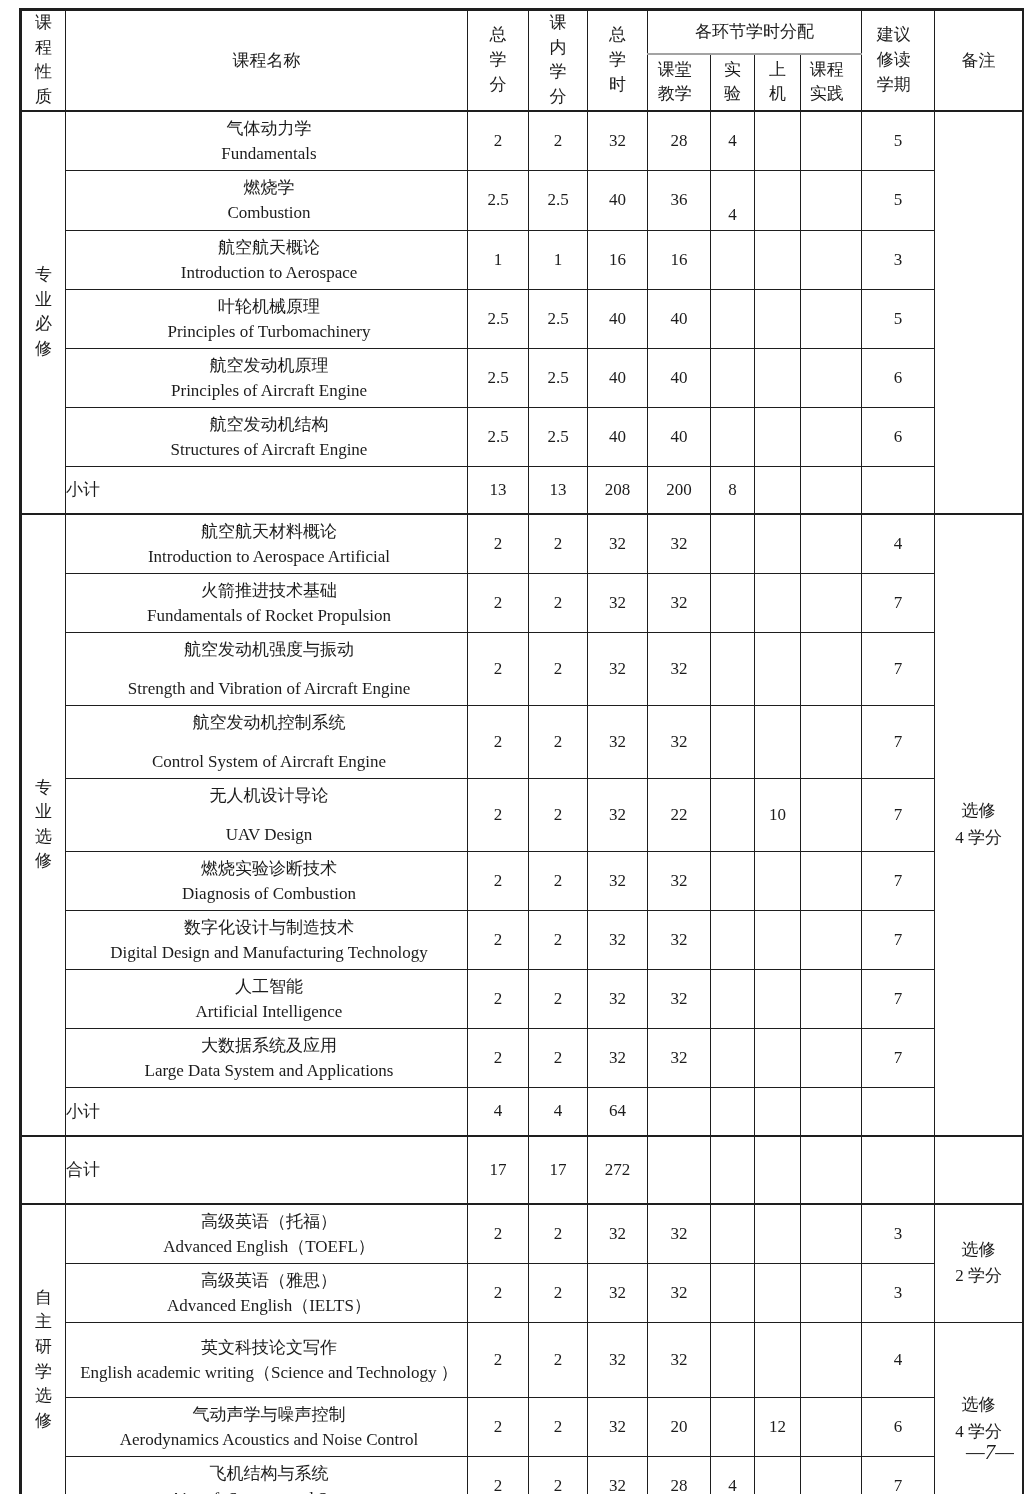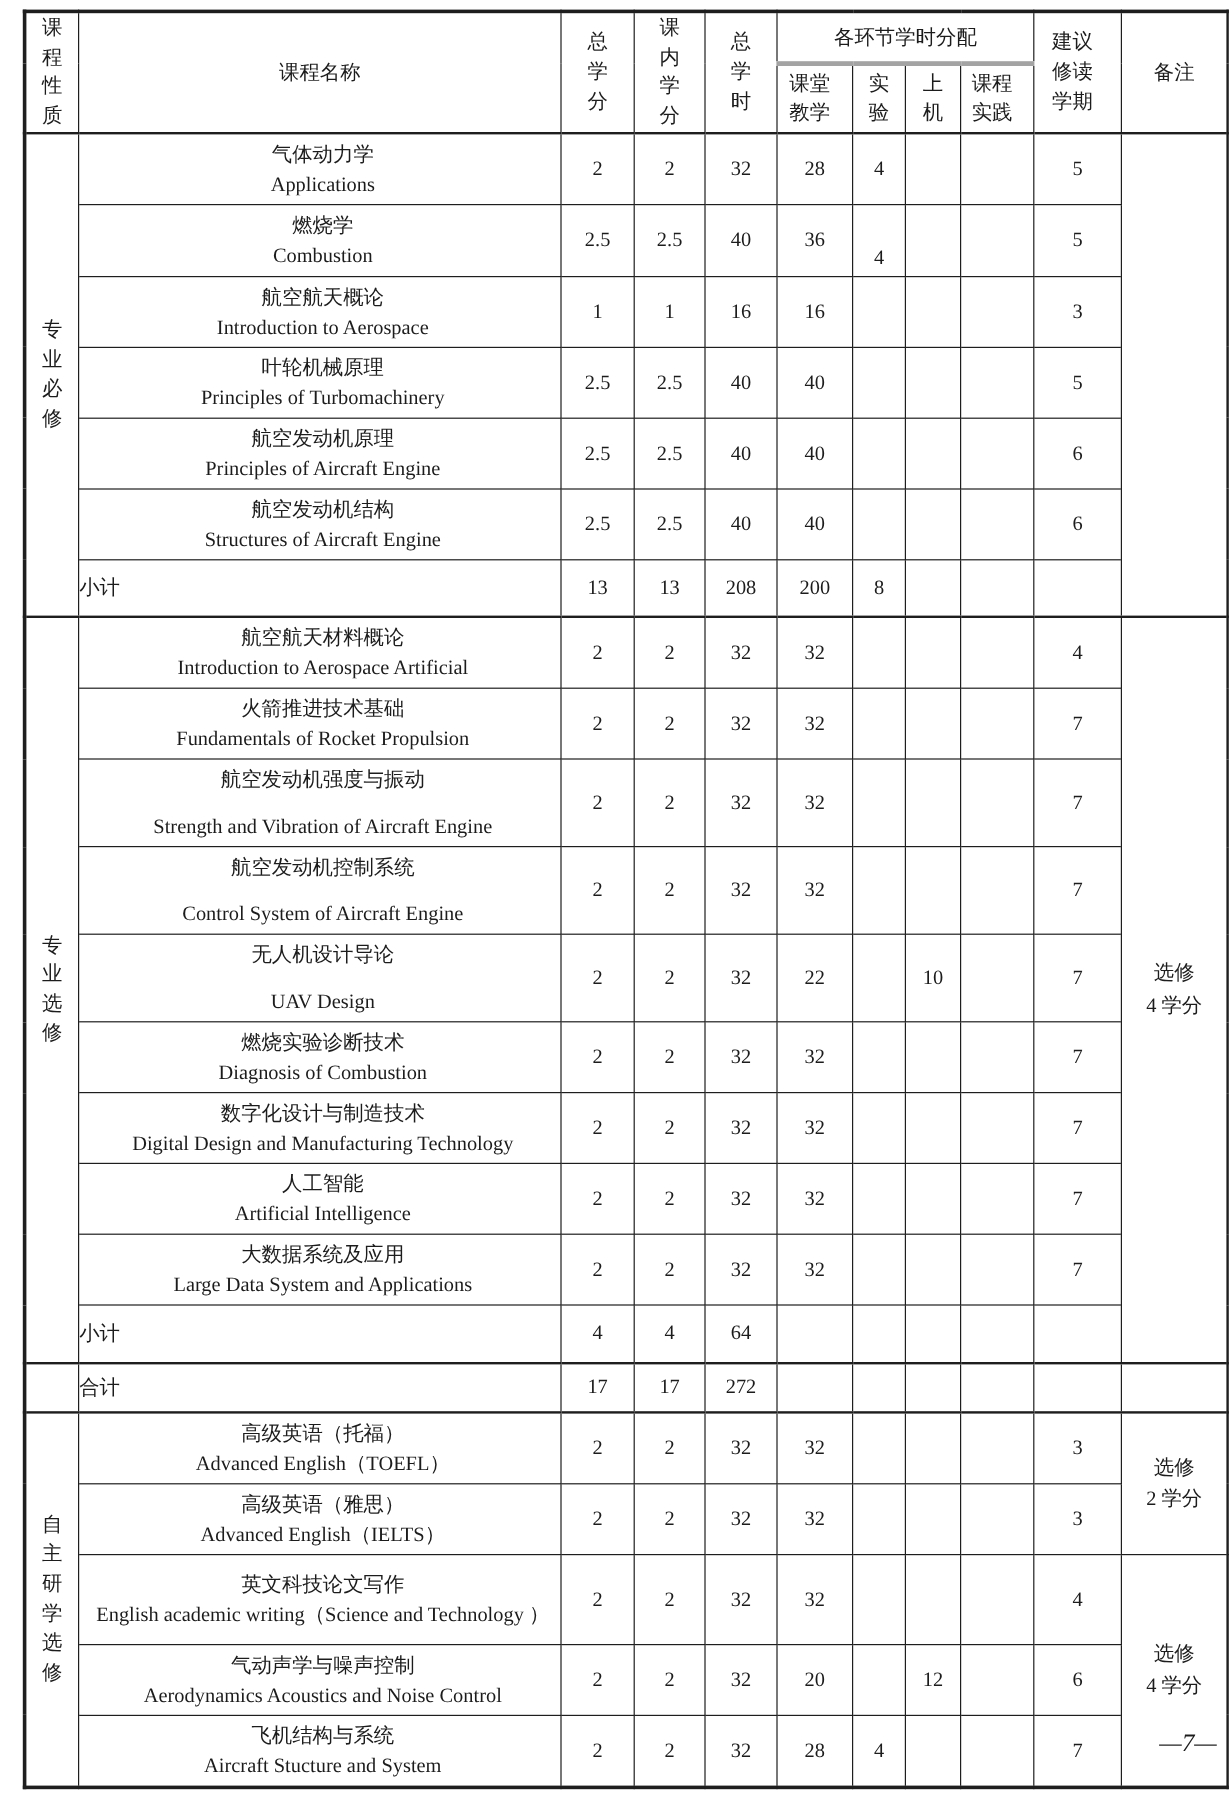--- a/index.html
+++ b/index.html
@@ -13,21 +13,21 @@
     border-collapse:collapse;table-layout:fixed;
     border:3px solid #1e1e1e;
   }
   td,th{
     border:1px solid #1e1e1e;
     font-weight:normal;font-size:17px;
     vertical-align:middle;text-align:center;
     padding:0;overflow:hidden;
   }
   tr.sep td,tr.sep th{border-top:2.5px solid #1e1e1e;}
-  tr.subhead th{border-top:4px solid #a3a3a3;text-decoration:underline;}
+  tr.subhead th{border-top:2px solid #a3a3a3;text-decoration:underline;}
   .v1{display:inline-block;width:1.25em;word-break:break-all;line-height:1.45;text-align:center;}
   .v2{display:inline-block;width:2.5em;word-break:break-all;line-height:1.45;text-align:left;}
   td.name{text-align:center;padding:4px 6px 4px 11px;}
   td.name .cn,td.name .en{line-height:25px;}
   td.name.tall .en{margin-top:14px;}
   td.name.sub{text-align:left;padding-left:0;}
   td.low{vertical-align:bottom;}
   td.low div{padding-bottom:5px;}
   td.remark div{white-space:pre-line;line-height:1.55;}
   .pagenum{
@@ -69,21 +69,21 @@
       <th><span class="v1">上机</span></th>
       <th><span class="v2">课程实践</span></th>
     </tr>
   </thead>
   <tbody>
 
     <tr style="height:56px" class="sep">
       <td rowspan="7"><span class="v1">专业必修</span></td>
       <td class="name">
           <div class="cn">气体动力学</div>
-          <div class="en">Applications</div>
+          <div class="en">Fundamentals</div>
         </td>
       <td>2</td>
       <td>2</td>
       <td>32</td>
       <td>28</td>
       <td>4</td>
       <td></td>
       <td></td>
       <td>5</td>
       <td rowspan="7" class="remark">
@@ -310,21 +310,21 @@
       <td>4</td>
       <td>4</td>
       <td>64</td>
       <td></td>
       <td></td>
       <td></td>
       <td></td>
       <td></td>
     </tr>
 
-    <tr style="height:41px" class="sep">
+    <tr style="height:68px" class="sep">
       <td></td>
       <td class="name sub">合计</td>
       <td>17</td>
       <td>17</td>
       <td>272</td>
       <td></td>
       <td></td>
       <td></td>
       <td></td>
       <td></td>

